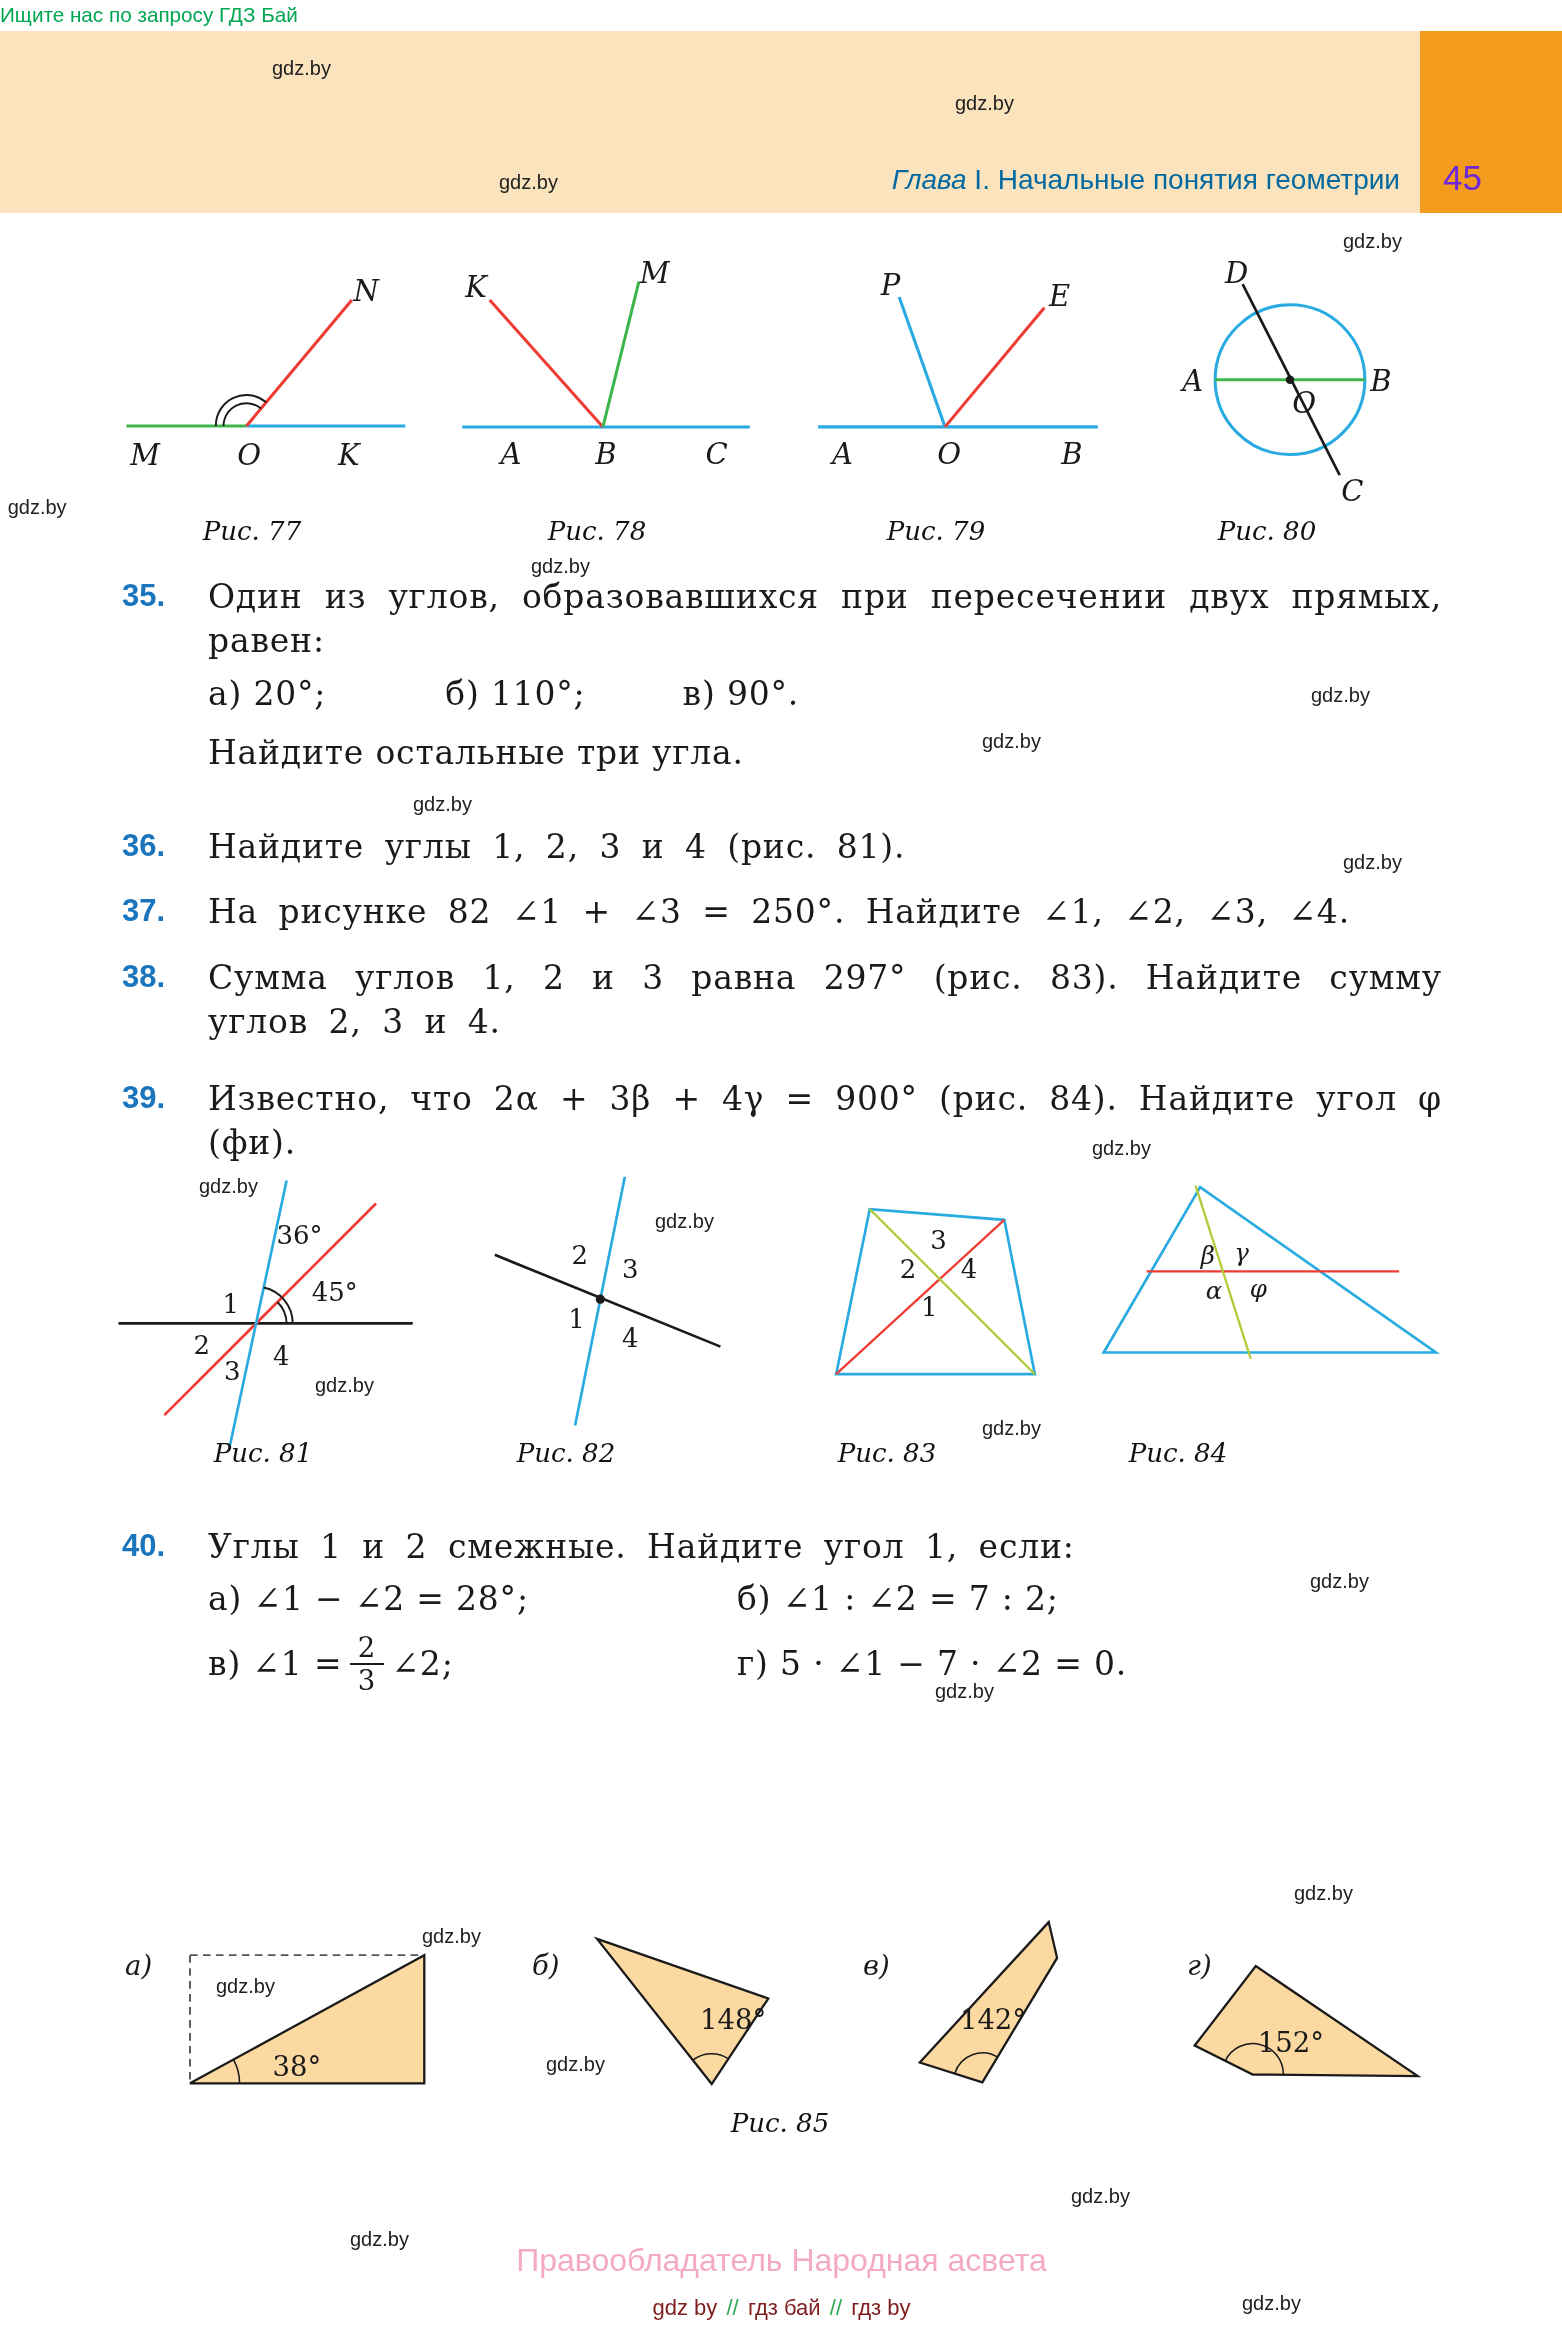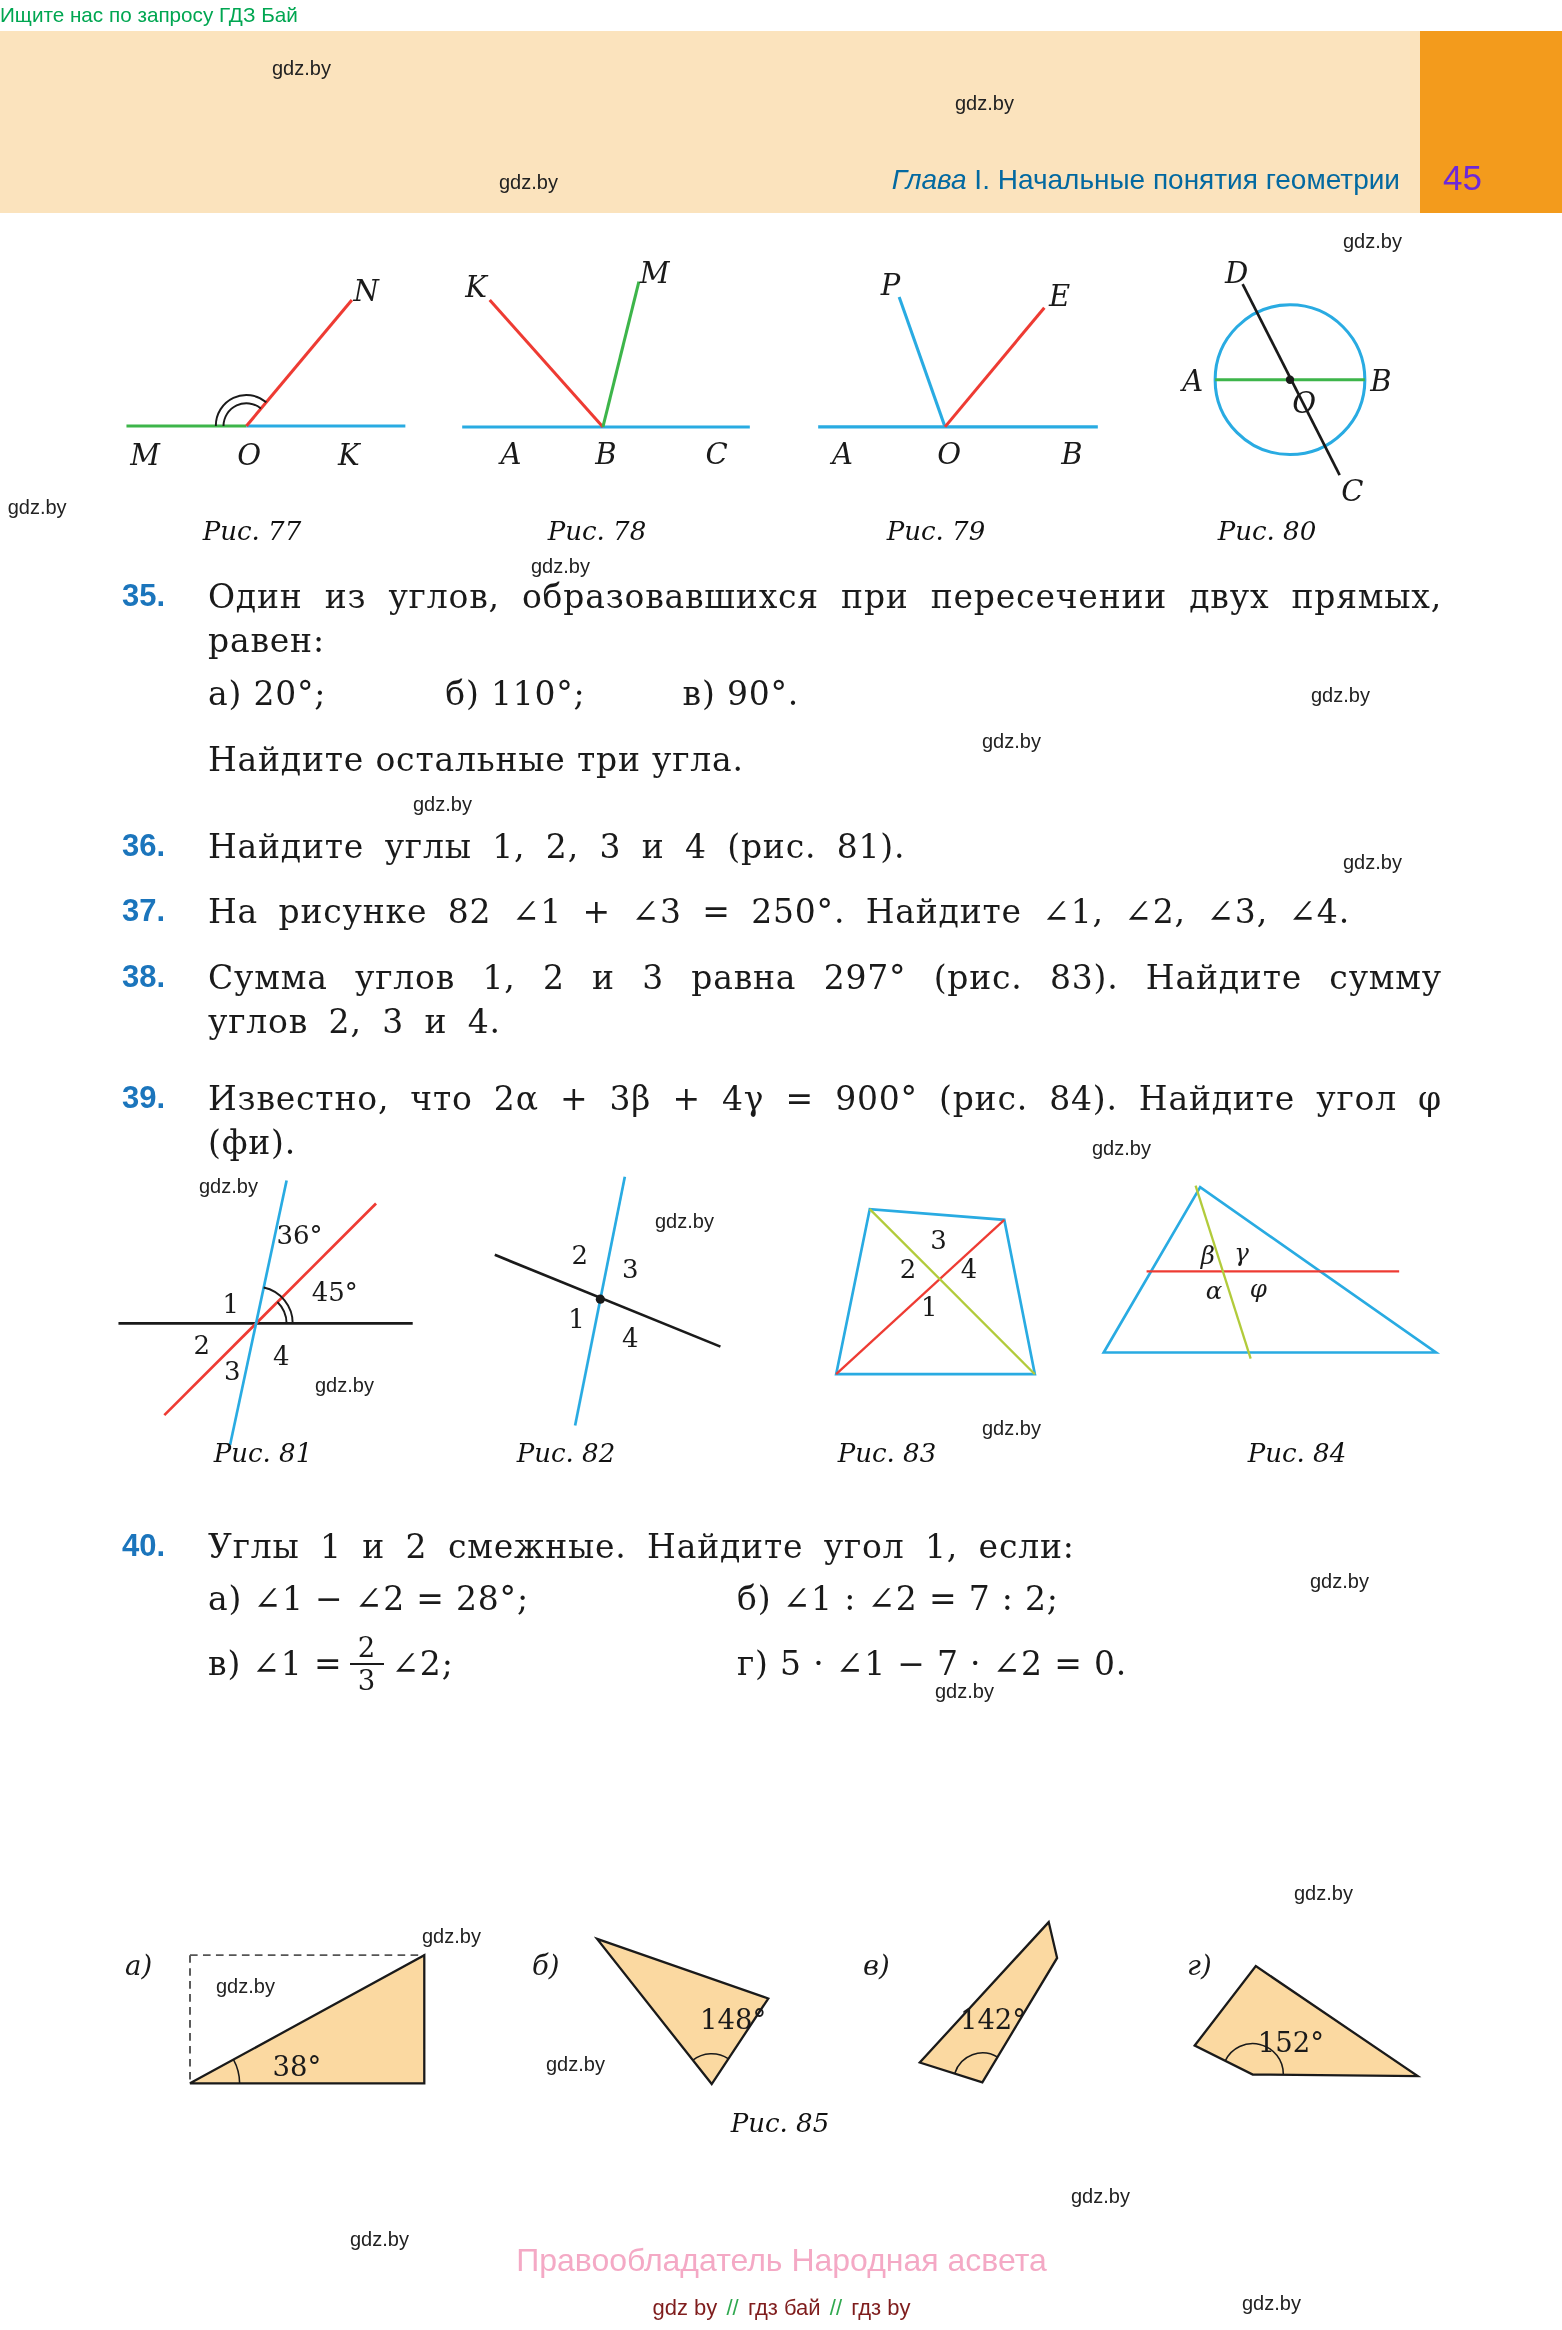--- a/index.html
+++ b/index.html
@@ -18,21 +18,21 @@
   .caption{position:absolute;width:168px;text-align:center;font-style:italic;font-size:26px;color:#111}
   .problem{position:absolute;left:122px;width:1320px}
   .pnum{position:absolute;left:0;top:3.1px;font-family:"Liberation Sans",sans-serif;
         font-weight:bold;font-size:31px;color:#1b75bc}
   .ptext{margin-left:86px;font-size:33px;line-height:1.32;text-align:justify;
          letter-spacing:0.8px;word-spacing:9.2px}
   .oneline{white-space:nowrap;text-align:left}
   .opts35{margin-left:86px;margin-top:12.2px;font-size:33px;letter-spacing:0.8px}
   .opts35 span{display:inline-block}
   .o1{width:226px}.o2{width:226px}
-  .tail{margin-left:86px;margin-top:27px;font-size:33px;letter-spacing:0.8px}
+  .tail{margin-left:86px;margin-top:20px;font-size:33px;letter-spacing:0.8px}
   .opts40{margin-left:86px;margin-top:10.7px;font-size:33px;letter-spacing:0.8px;
           display:flex;align-items:center}
   .col40{width:529px;display:inline-flex;align-items:center}
   .frac{display:inline-block;text-align:center;font-size:27.5px;line-height:1.12;margin:0 7.7px;vertical-align:middle}
   .fn{display:block;border-bottom:2.3px solid #1a1a1a;padding:0 7.7px}
   .fd{display:block}
   .fig-label{position:absolute;font-style:italic;font-size:27.5px}
   .footer-copy{position:absolute;top:2242px;left:0;width:1563px;text-align:center;
                font-family:"Liberation Sans",sans-serif;font-size:32px;color:#f4a9c5}
   .footer-links{position:absolute;top:2295px;left:0;width:1563px;text-align:center;
@@ -176,21 +176,21 @@
 
   <svg style="left:1099px;top:1178px" width="360" height="199" viewBox="0 0 470 260">
     <polygon points="132,12 6,228 440,228" fill="none" stroke="#29abe2" stroke-width="3.5"></polygon>
     <line x1="62" y1="122" x2="392" y2="122" stroke="#ee3b33" stroke-width="3"></line>
     <line x1="126" y1="10" x2="198" y2="236" stroke="#b2cb3b" stroke-width="3"></line>
     <text x="142" y="112" class="ga" text-anchor="middle">β</text>
     <text x="186" y="108" class="ga" text-anchor="middle">γ</text>
     <text x="150" y="158" class="ga" text-anchor="middle">α</text>
     <text x="208" y="156" class="ga" text-anchor="middle">φ</text>
   </svg>
-  <div class="caption" style="left:1213px;top:1438px">Рис. 84</div>
+  <div class="caption" style="left:1094px;top:1438px">Рис. 84</div>
 
   <div class="problem" style="top:1525px">
     <div class="pnum">40.</div>
     <div class="ptext oneline">Углы 1 и 2 смежные. Найдите угол 1, если:</div>
     <div class="opts40">
       <span class="col40">а) ∠1 − ∠2 = 28°;</span>
       <span>б) ∠1 : ∠2 = 7 : 2;</span>
     </div>
     <div class="opts40" style="margin-top:13.8px">
       <span class="col40">

